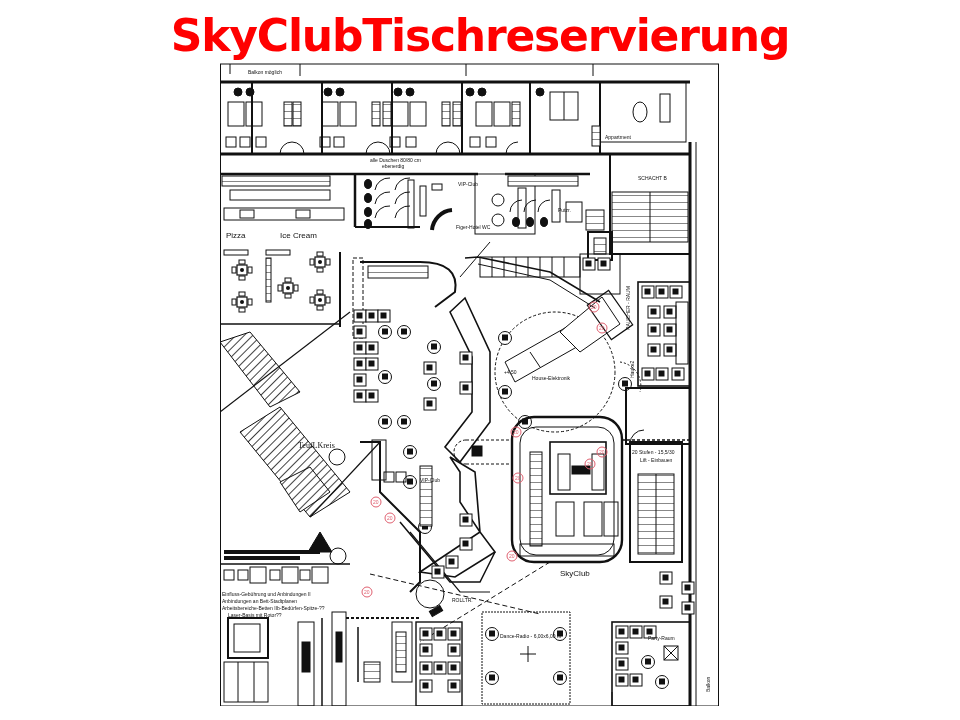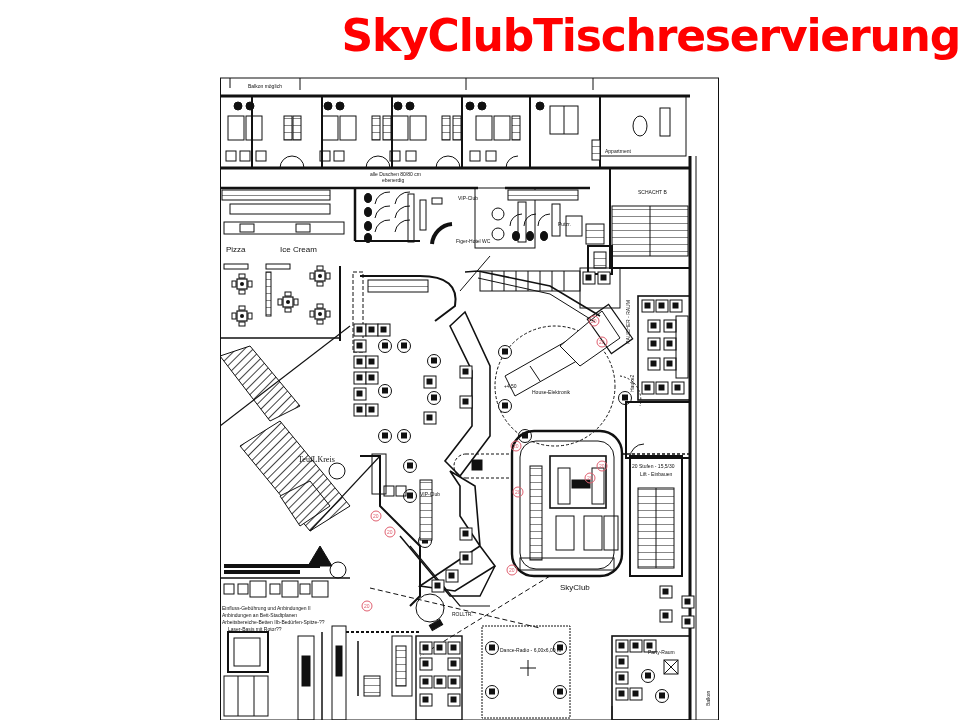--- a/index.html
+++ b/index.html
@@ -1,22 +1,22 @@
 <!DOCTYPE html>
 <html><head>
 <meta charset="utf-8">
 <style>
   html, body { margin: 0; padding: 0; background: #ffffff; }
   body { width: 960px; height: 720px; position: relative; overflow: hidden; font-family: "Liberation Sans", sans-serif; }
   .slide-title {
-    position: absolute; left: 0; top: 6px; width: 960px; text-align: right;
+    position: absolute; left: 0; top: 6px; width: 960px; text-align: center;
     color: #ff0000; font-family: "DejaVu Sans", sans-serif; font-weight: bold;
     font-size: 44px; letter-spacing: -1.2px; line-height: 60px;
   }
-  .plan { position: absolute; left: 220px; top: 76px; width: 500px; height: 644px; background: #fff; }
+  .plan { position: absolute; left: 220px; top: 62px; width: 500px; height: 644px; background: #fff; }
   .plan svg { width: 500px; height: 644px; display: block; }
   .lbl { font-family: "Liberation Sans", sans-serif; fill: #111; }
   .lbl-sm { font-size: 5px; }
   .lbl-md { font-size: 8px; }
   .lbl-serif { font-family: "Liberation Serif", serif; }
 </style>
 </head>
 <body>
 
 <div class="slide-title">SkyClubTischreservierung</div>

